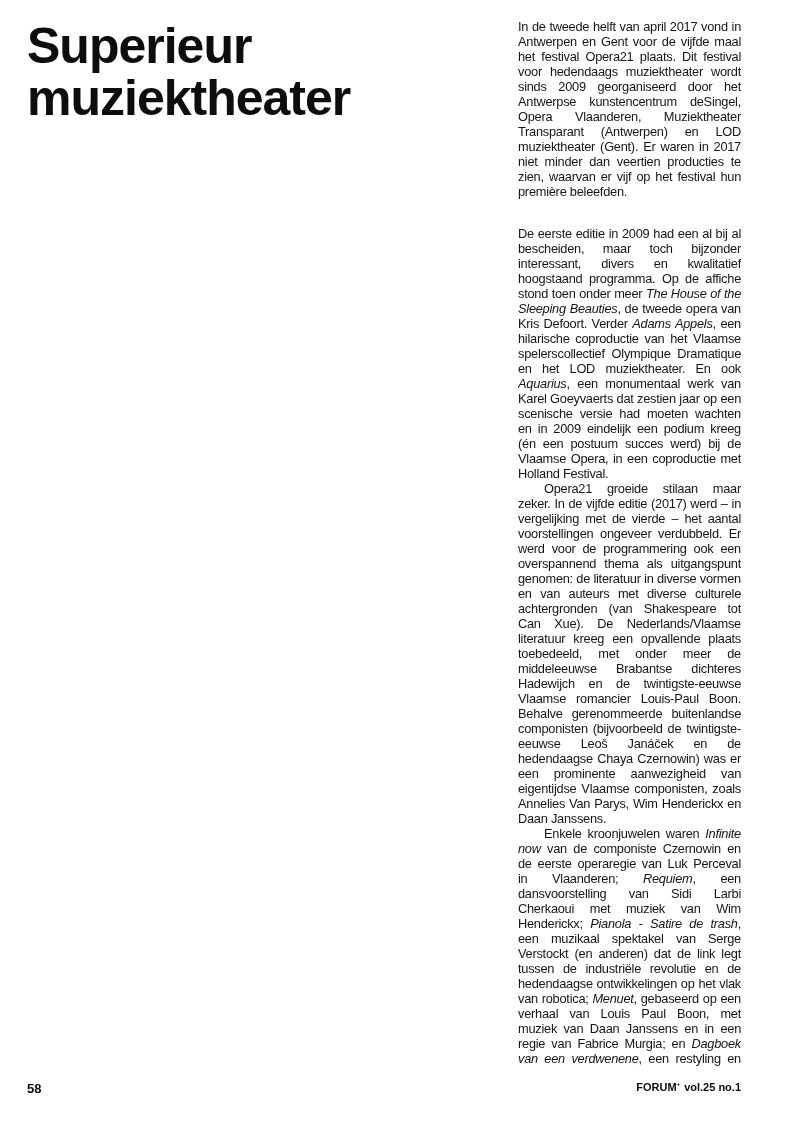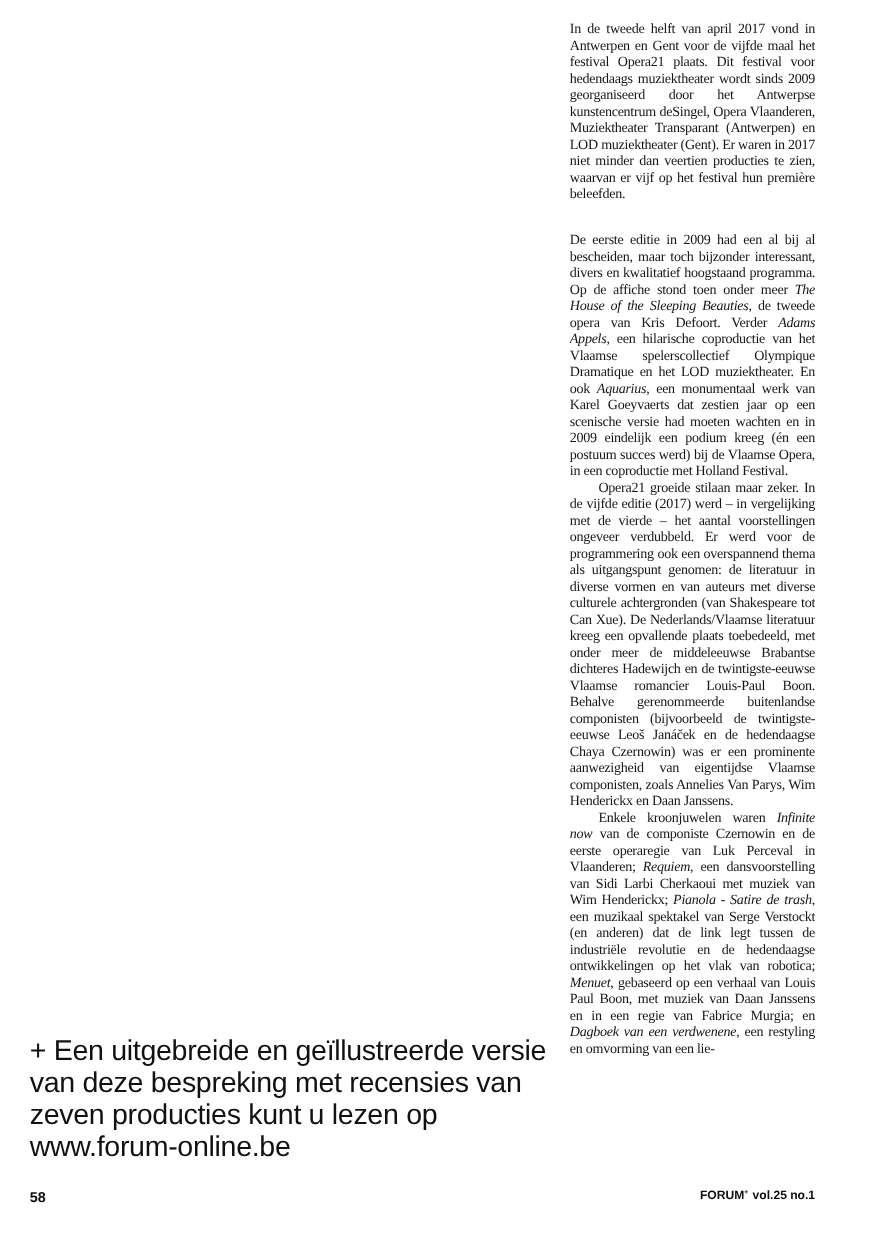--- a/index.html
+++ b/index.html
@@ -43,21 +43,20 @@
     left: 518px;
     top: 19px;
     width: 223px;
     height: 1050px;
     overflow: hidden;
     font-size: 12.8px;
     line-height: 15px;
     letter-spacing: -0.25px;
     text-align: justify;
     color: #151515;
-    font-family: Liberation Serif, serif;
   }
   .column p {
     margin: 0;
   }
   .column p.space-before {
     margin-top: 27px;
   }
   .column p.indent {
     text-indent: 26px;
   }
@@ -87,22 +86,22 @@
   }
   .footer-right .issue {
     margin-left: 4px;
   }
 </style>
 </head>
 <body>
 
 <div class="page">
 
+  <h1 class="title">Superieur muziektheater</h1>
 
-  <div class="note">+ Een uitgebreide en geïllustreerde versie van deze bespreking met recensies van zeven producties kunt u lezen op www.forum-online.be</div>
 
   <div class="column">
       <p class=""><span>In de tweede helft van april 2017 vond in Antwerpen en Gent voor de vijfde maal het festival Opera21 plaats. Dit festival voor hedendaags muziektheater wordt sinds 2009 georganiseerd door het Antwerpse kunstencentrum deSingel, Opera Vlaanderen, Muziektheater Transparant (Antwerpen) en LOD muziektheater (Gent). Er waren in 2017 niet minder dan veertien producties te zien, waarvan er vijf op het festival hun première beleefden.</span></p>
       <p class="space-before"><span>De eerste editie in 2009 had een al bij al bescheiden, maar toch bijzonder interessant, divers en kwalitatief hoogstaand programma. Op de affiche stond toen onder meer </span><em>The House of the Sleeping Beauties</em><span>, de tweede opera van Kris Defoort. Verder </span><em>Adams Appels</em><span>, een hilarische coproductie van het Vlaamse spelerscollectief Olympique Dramatique en het LOD muziektheater. En ook </span><em>Aquarius</em><span>, een monumentaal werk van Karel Goeyvaerts dat zestien jaar op een scenische versie had moeten wachten en in 2009 eindelijk een podium kreeg (én een postuum succes werd) bij de Vlaamse Opera, in een coproductie met Holland Festival.</span></p>
       <p class="indent "><span>Opera21 groeide stilaan maar zeker. In de vijfde editie (2017) werd – in vergelijking met de vierde – het aantal voorstellingen ongeveer verdubbeld. Er werd voor de programmering ook een overspannend thema als uitgangspunt genomen: de literatuur in diverse vormen en van auteurs met diverse culturele achtergronden (van Shakespeare tot Can Xue). De Nederlands/Vlaamse literatuur kreeg een opvallende plaats toebedeeld, met onder meer de middeleeuwse Brabantse dichteres Hadewijch en de twintigste-eeuwse Vlaamse romancier Louis-Paul Boon. Behalve gerenommeerde buitenlandse componisten (bijvoorbeeld de twintigste-eeuwse Leoš Janáček en de hedendaagse Chaya Czernowin) was er een prominente aanwezigheid van eigentijdse Vlaamse componisten, zoals Annelies Van Parys, Wim Henderickx en Daan Janssens.</span></p>
       <p class="indent "><span>Enkele kroonjuwelen waren </span><em>Infinite now</em><span> van de componiste Czernowin en de eerste operaregie van Luk Perceval in Vlaanderen; </span><em>Requiem</em><span>, een dansvoorstelling van Sidi Larbi Cherkaoui met muziek van Wim Henderickx; </span><em>Pianola - Satire de trash</em><span>, een muzikaal spektakel van Serge Verstockt (en anderen) dat de link legt tussen de industriële revolutie en de hedendaagse ontwikkelingen op het vlak van robotica; </span><em>Menuet</em><span>, gebaseerd op een verhaal van Louis Paul Boon, met muziek van Daan Janssens en in een regie van Fabrice Murgia; en </span><em>Dagboek van een verdwenene</em><span>, een restyling en omvorming van een lie-</span></p>
     </div>
 
   <div class="footer-left">58</div>
 

